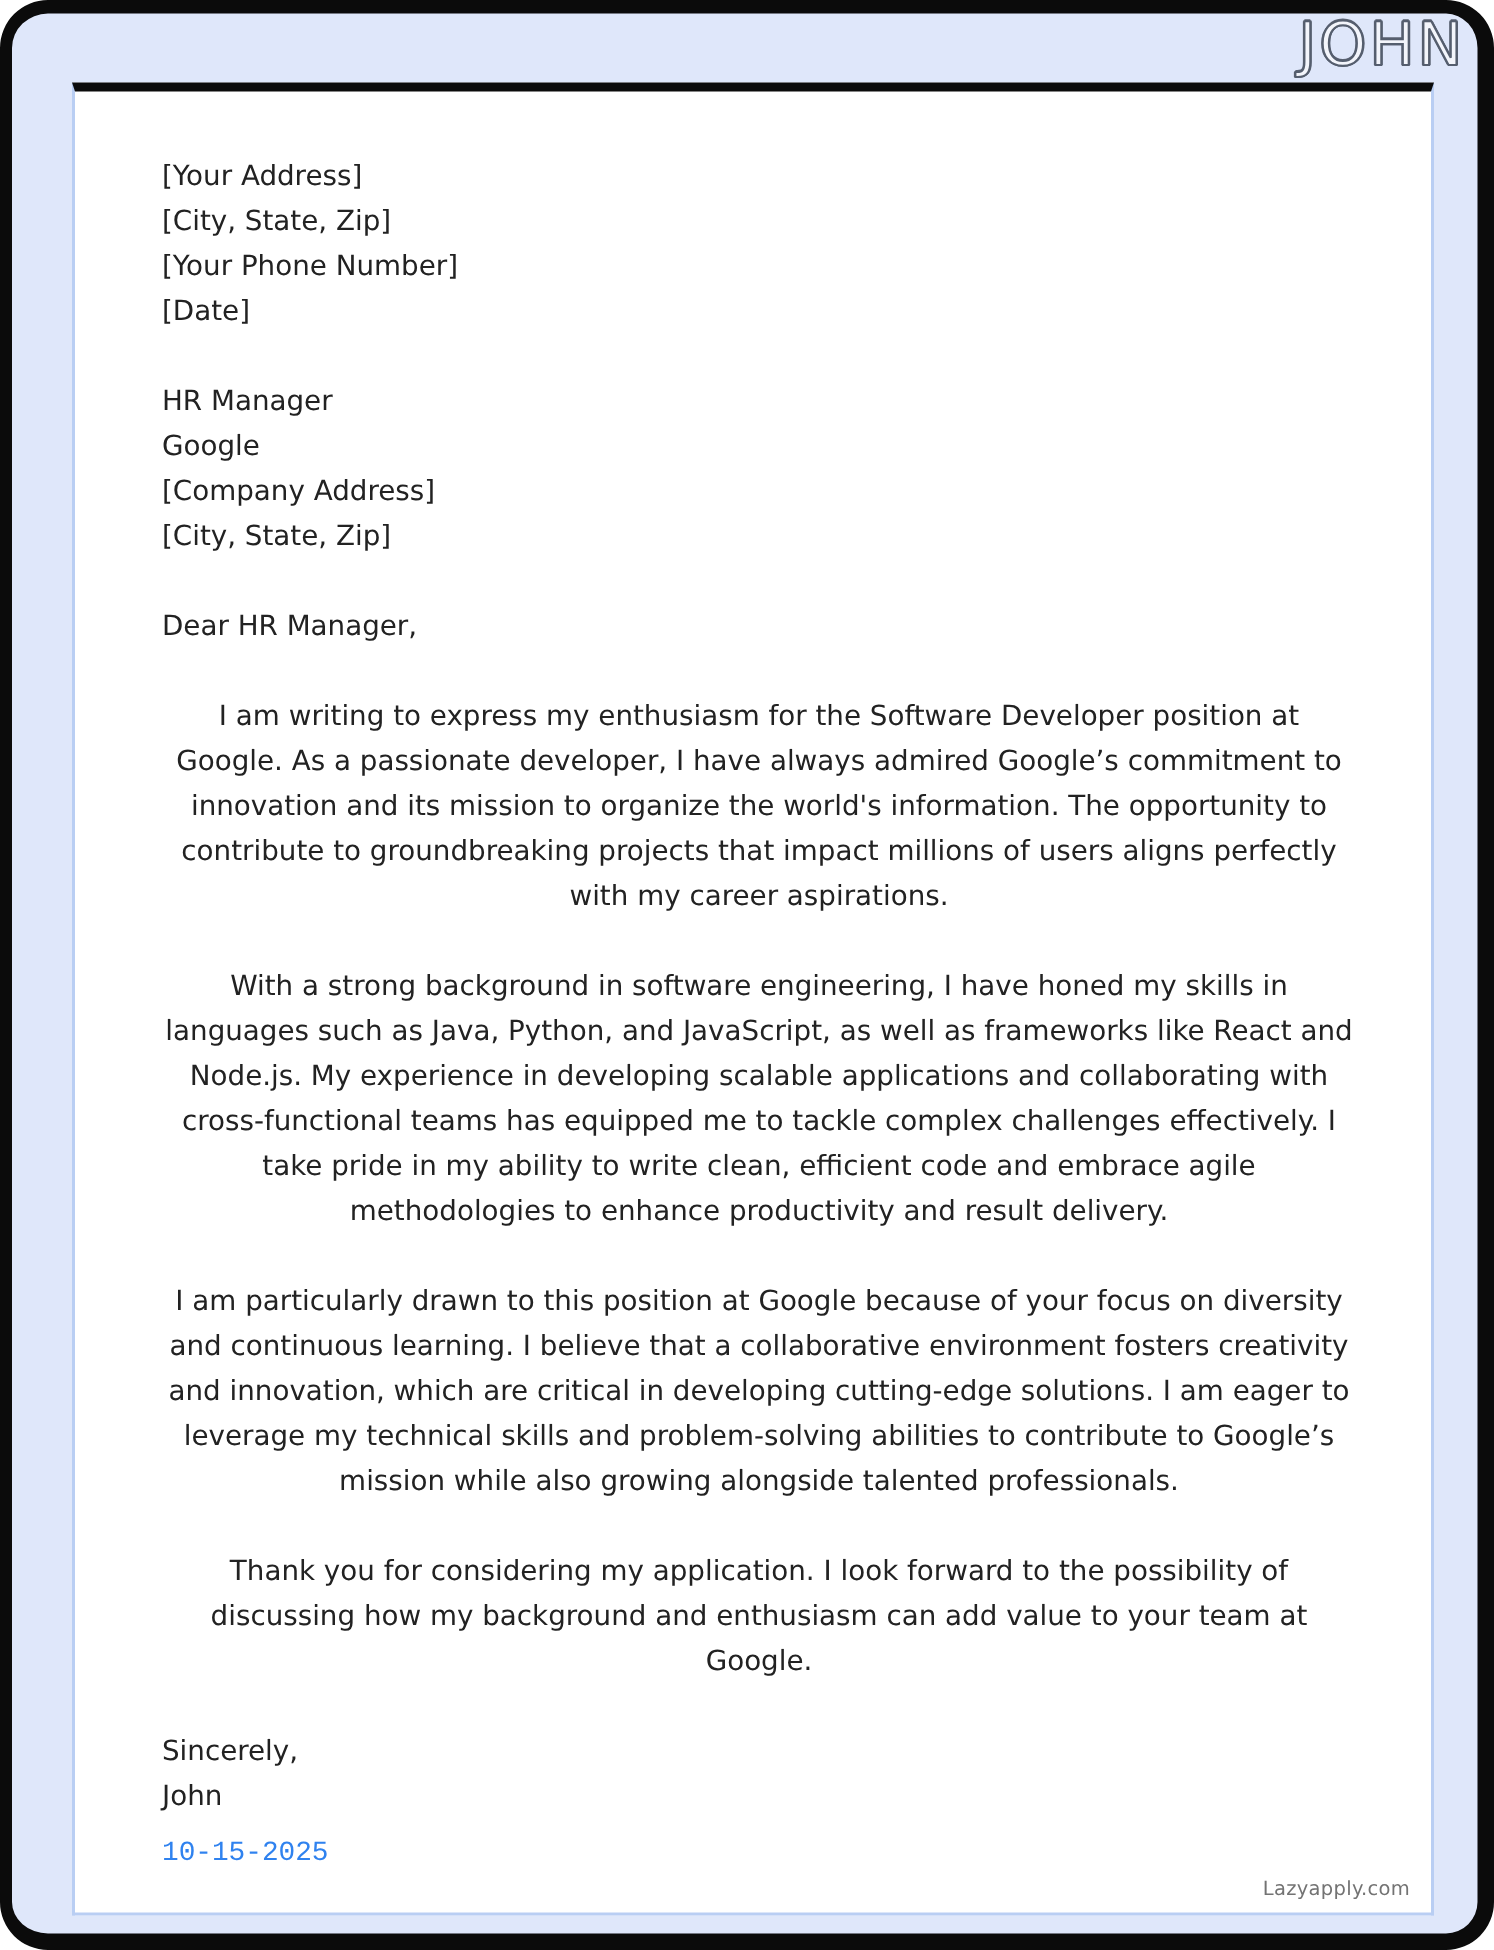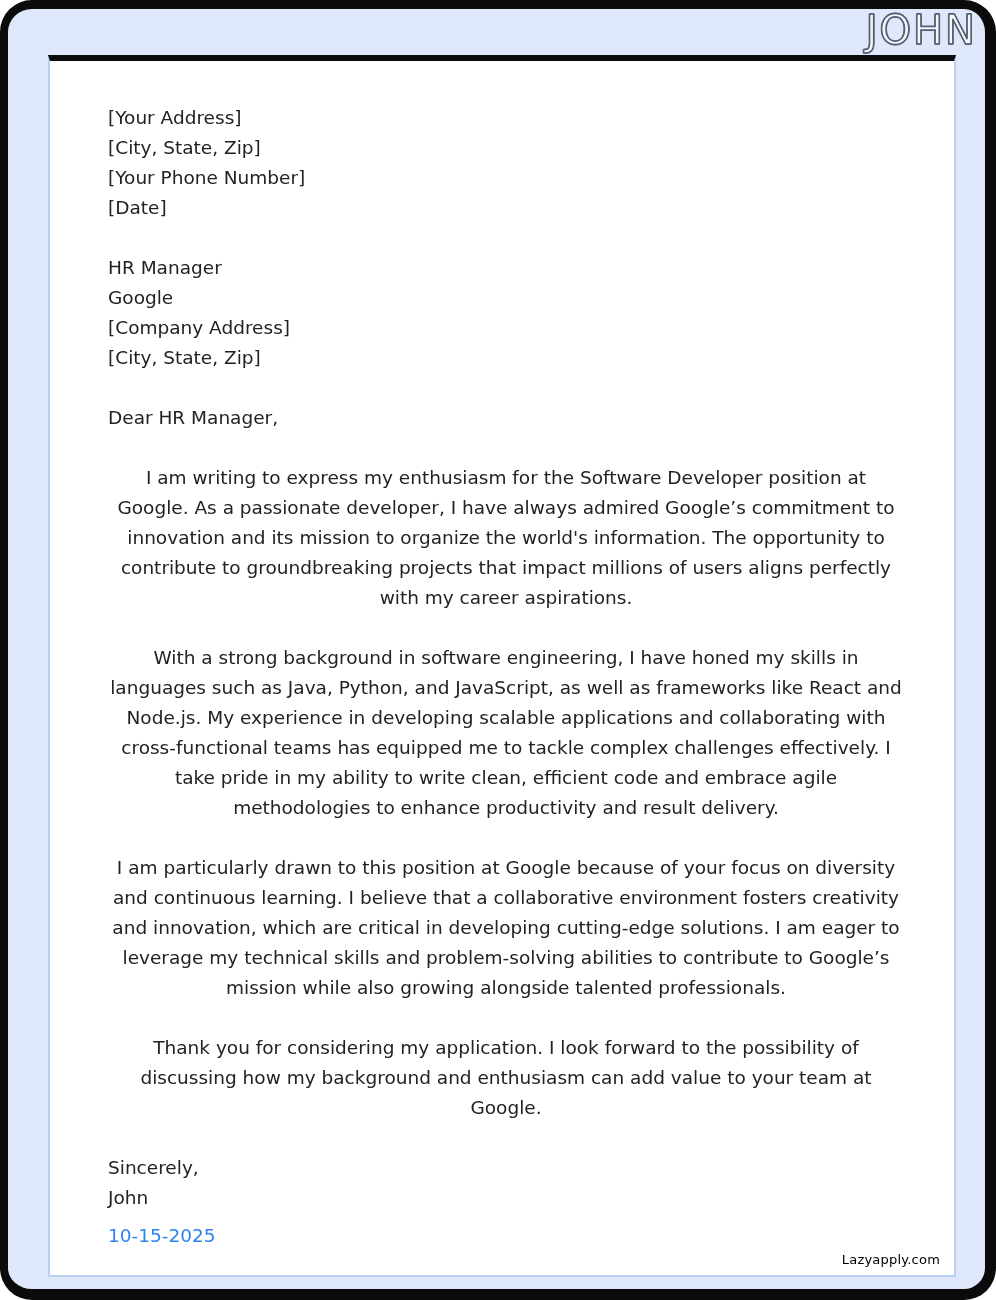--- a/index.html
+++ b/index.html
@@ -107,28 +107,29 @@
   }
   .closing-line {
     display: block;
   }
 
   .doc-date {
     color: #2f82ef;
     font-size: 18.5px;
     line-height: 30px;
     display: block;
+    font-family: Liberation Mono, monospace;
   }
 
   .page-footer {
     position: absolute;
     right: 14px;
     bottom: 8px;
     font-size: 13px;
-    color: #000000;
+    color: #737373;
     letter-spacing: 0.2px;
   }
 </style>
 </head>
 <body>
 
 <div class="doc-frame">
 
   <div class="header-band">
     <div class="doc-name">JOHN</div>

